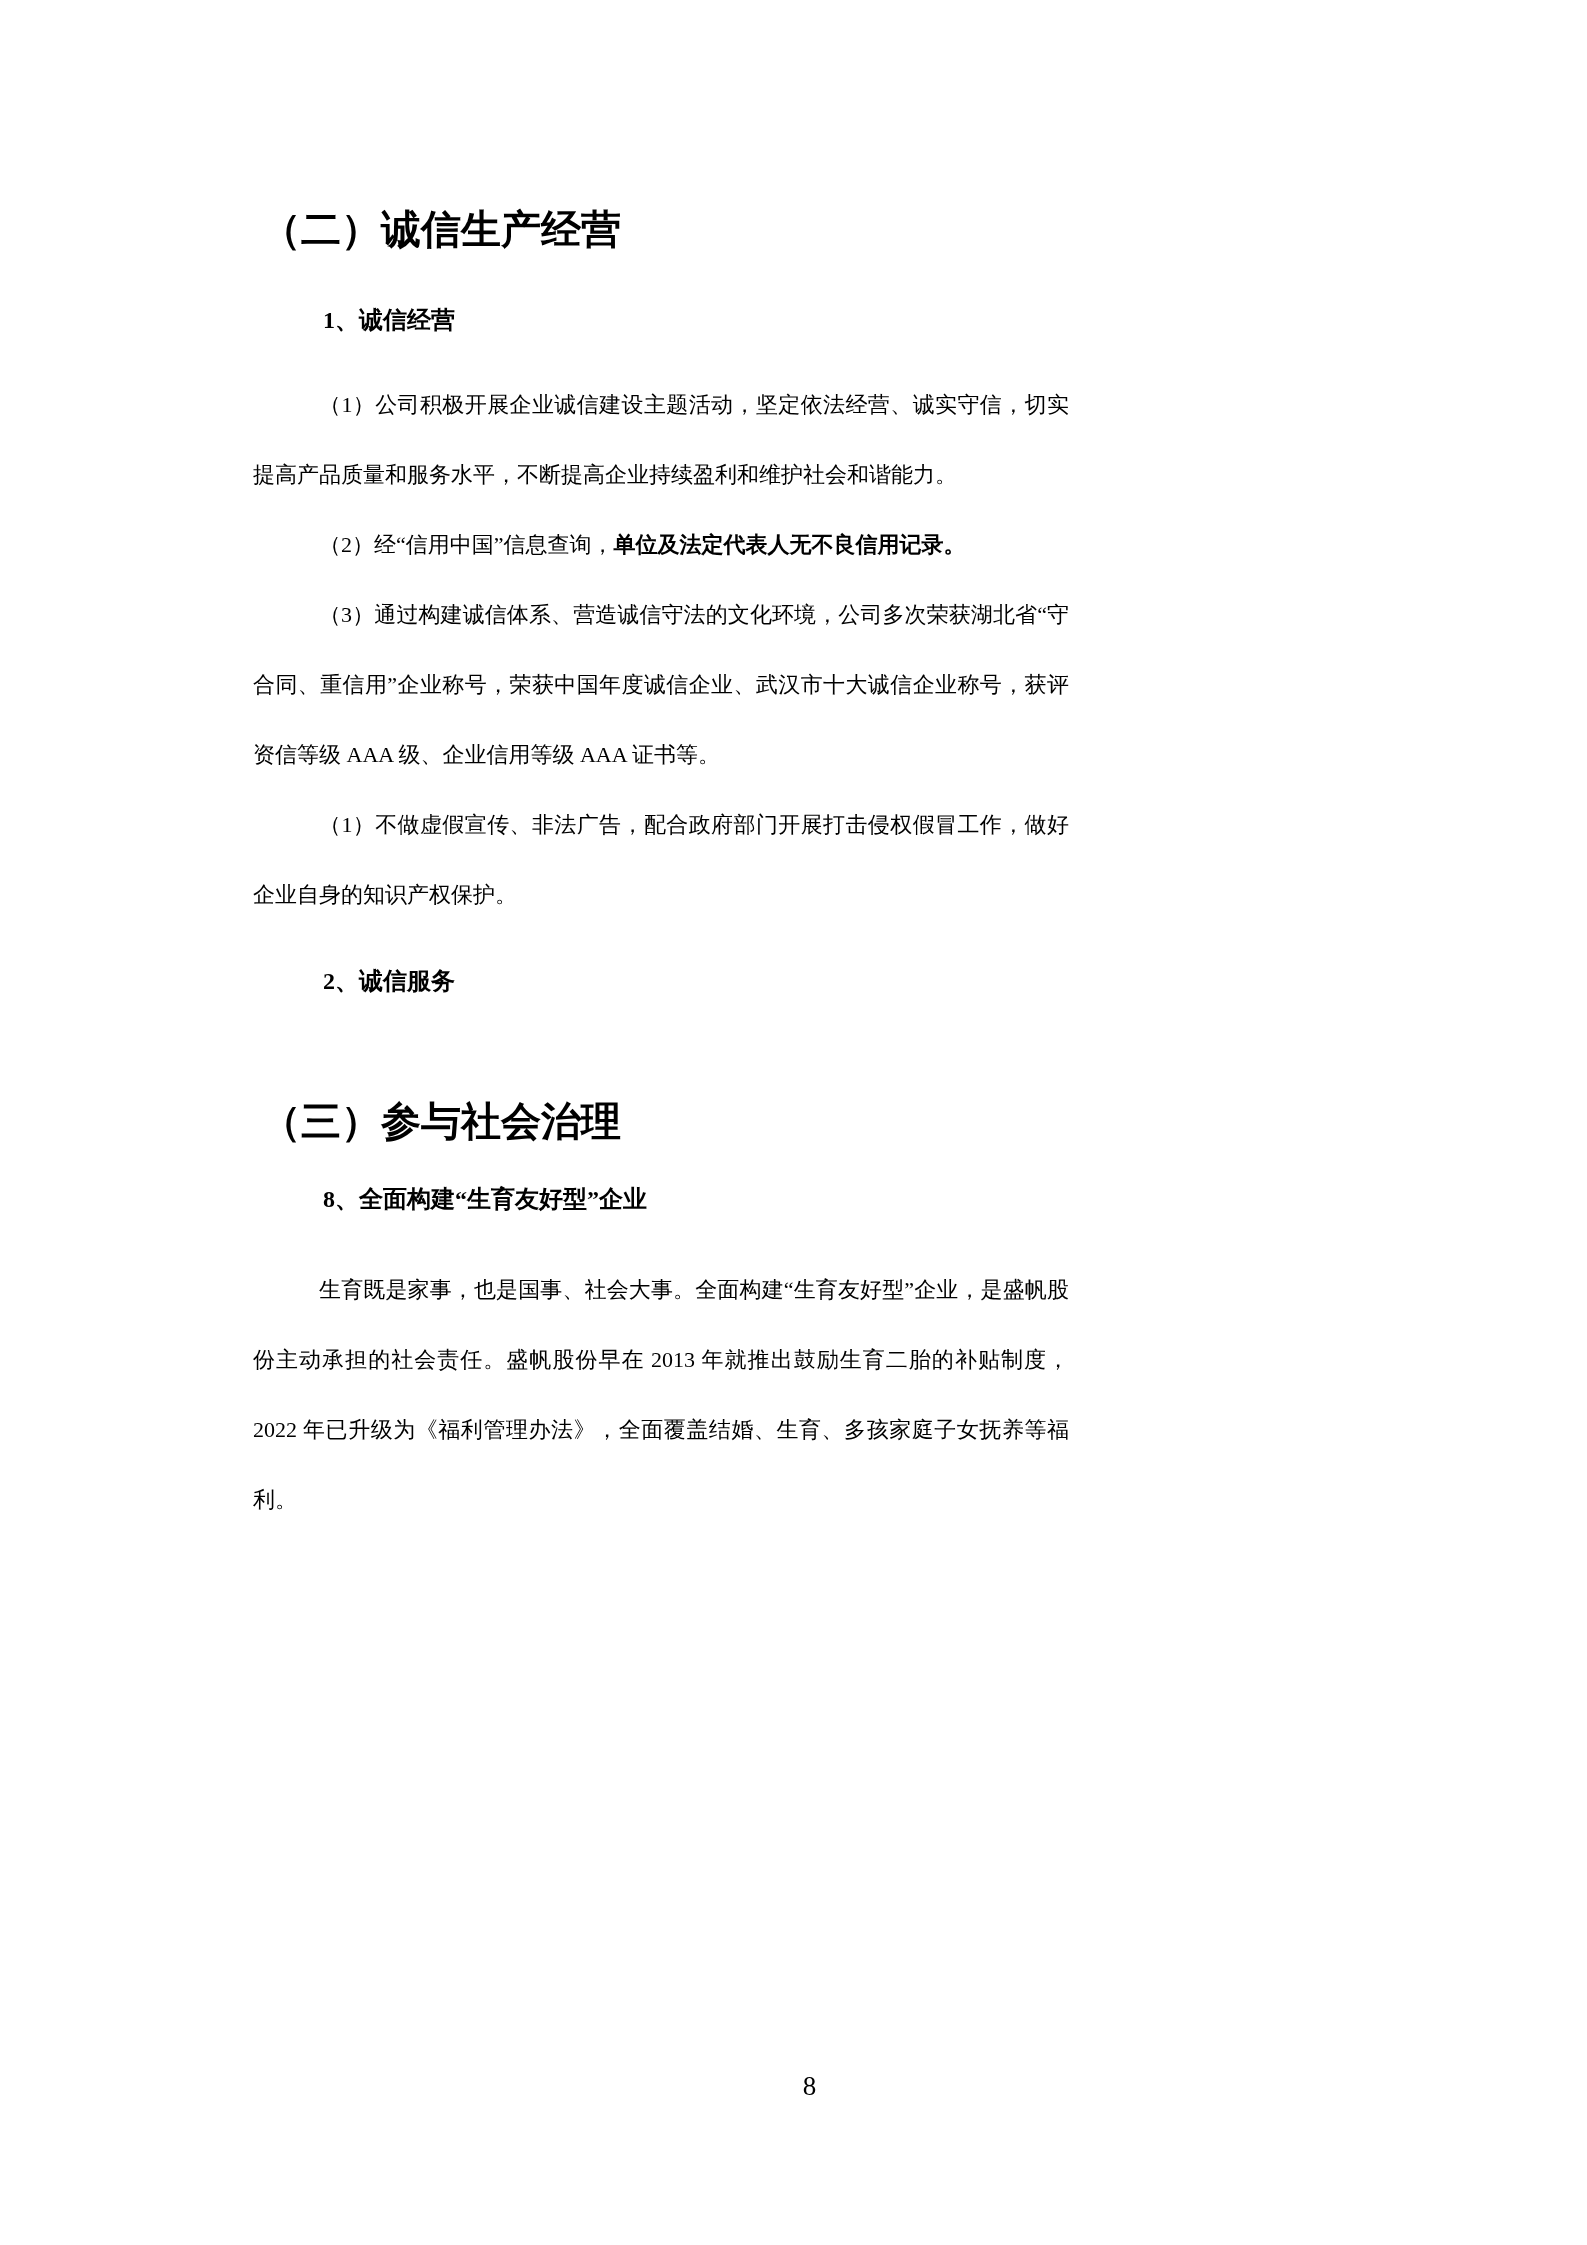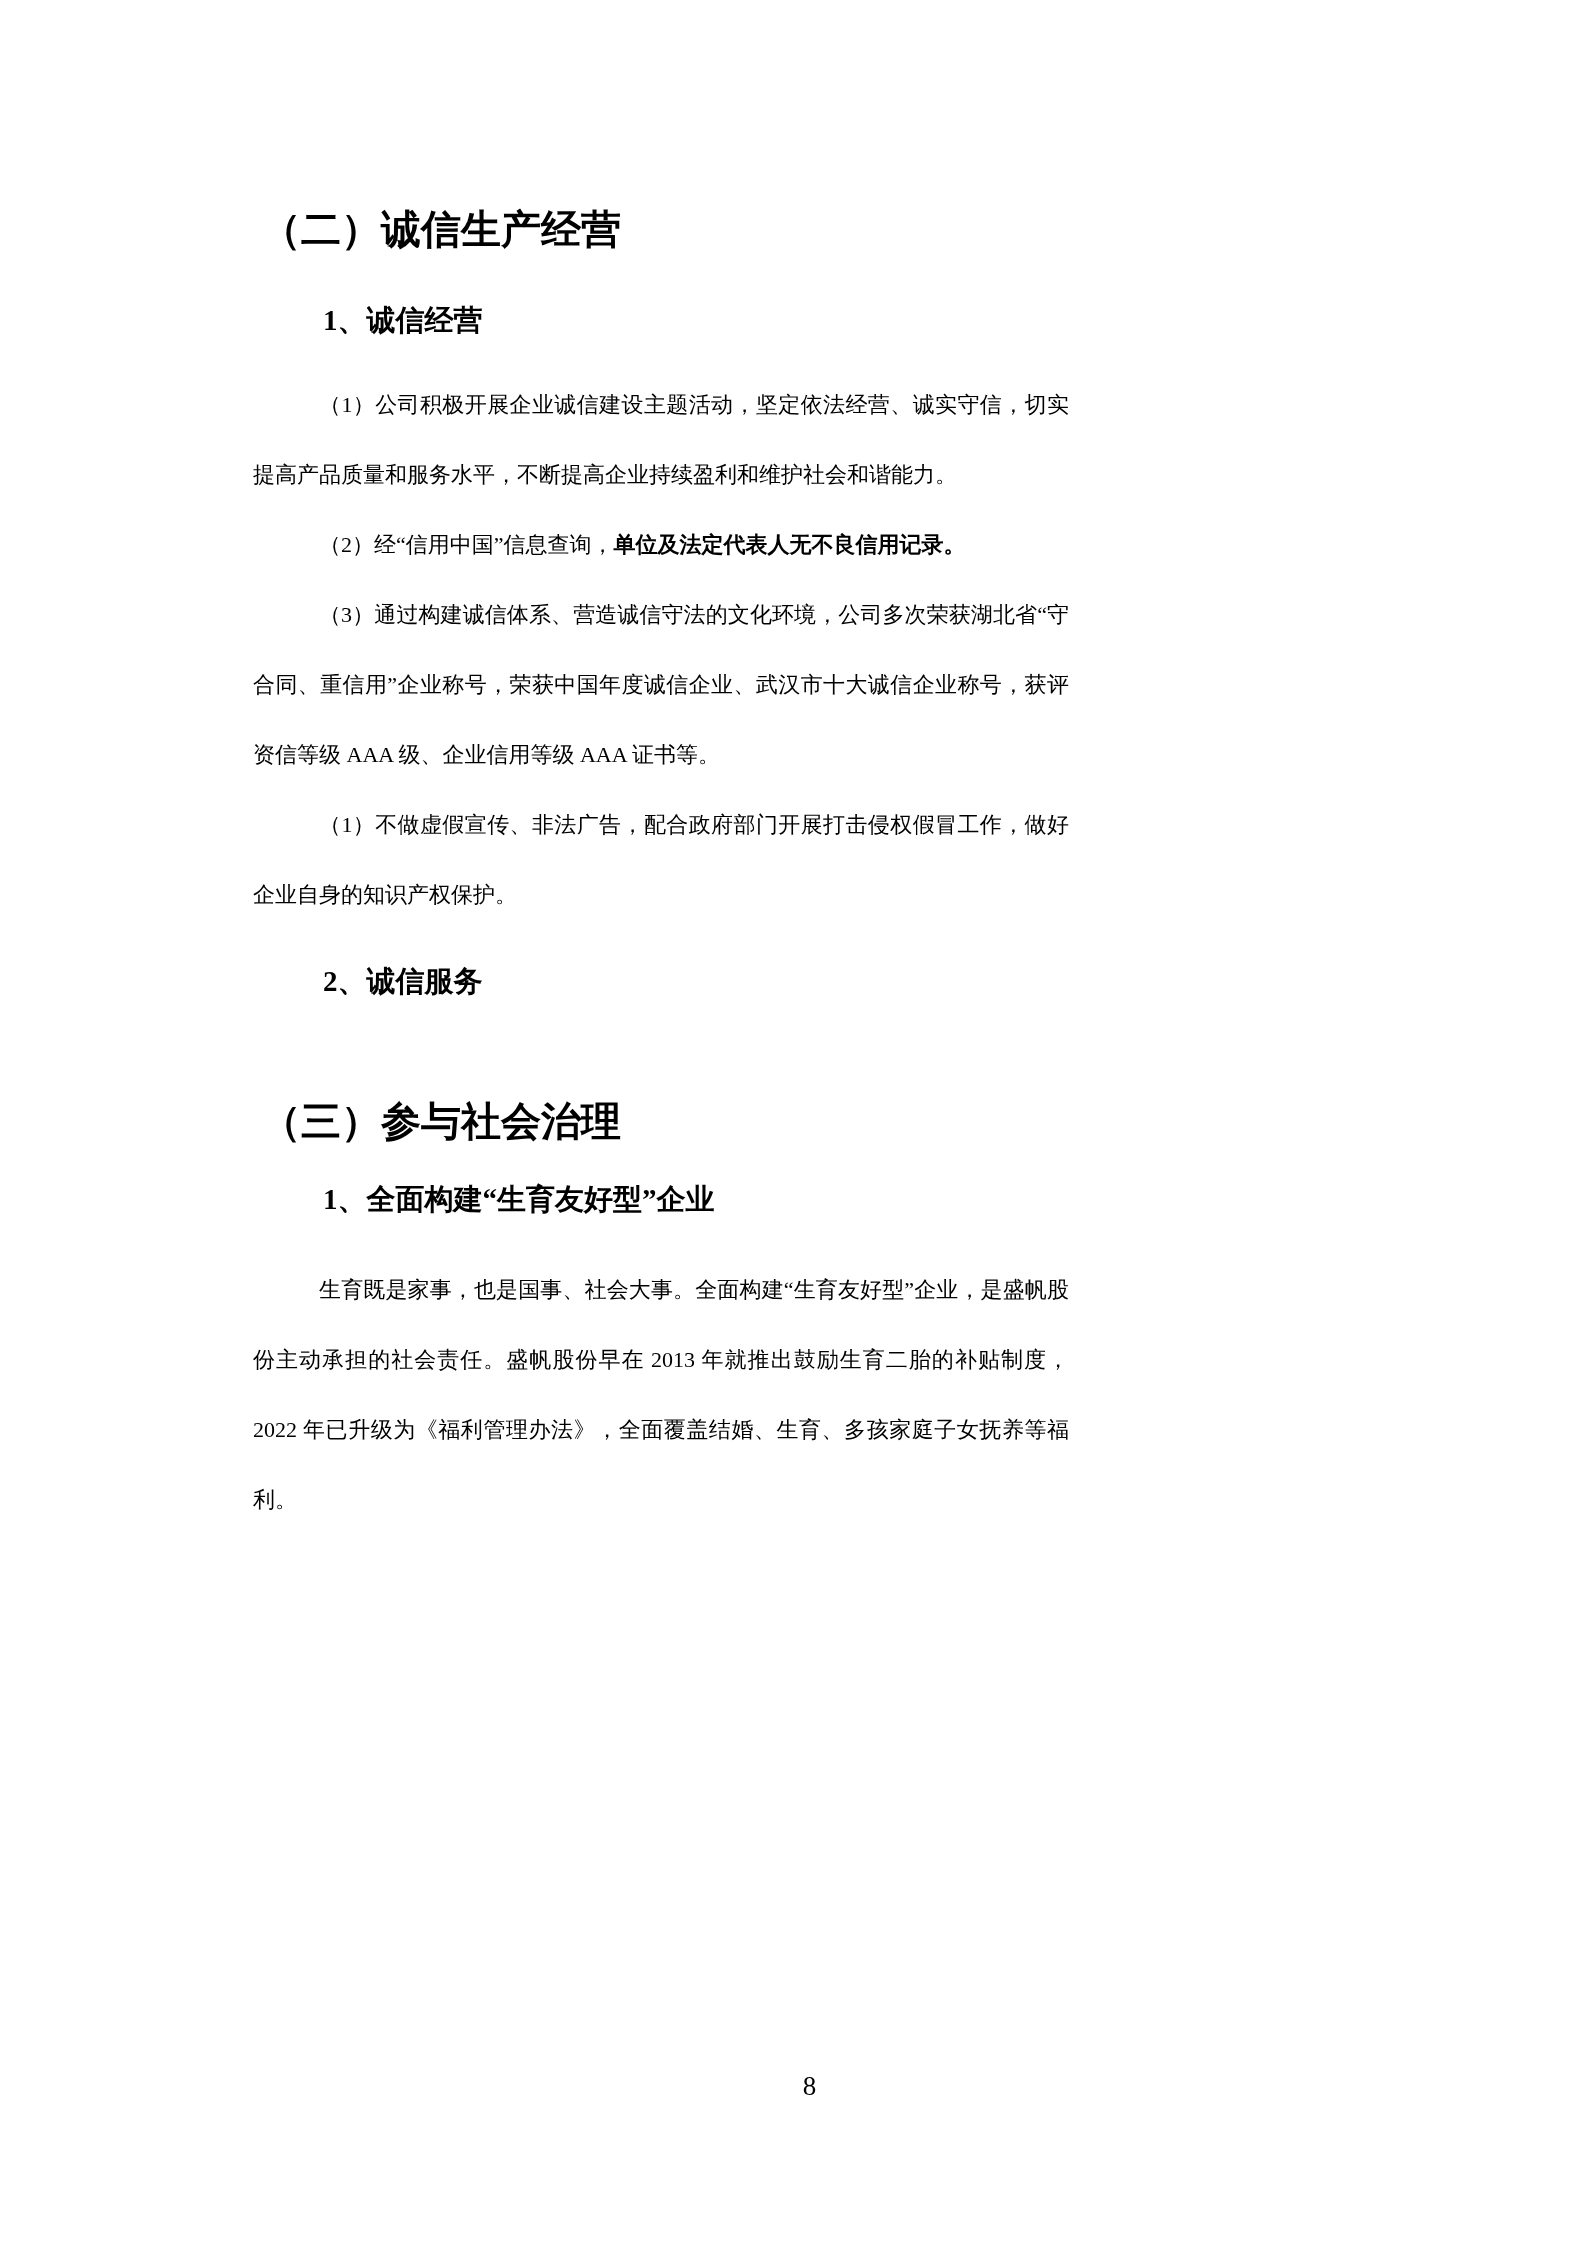--- a/index.html
+++ b/index.html
@@ -28,21 +28,21 @@
   }
   .h1 {
     font-size: 40px;
     font-weight: bold;
     line-height: 70px;
     padding-left: 8px;
     margin: 0;
   }
   .h1.section3 { margin-top: 71px; }
   .h2 {
-    font-size: 29px;
+    font-size: 24px;
     font-weight: bold;
     line-height: 70px;
     padding-left: 70px;
     margin: 0;
   }
   .h2.first { margin-top: 20px; }
   .h2.second { margin-top: 16px; }
   .h2.third { margin-top: 7px; }
   .para {
     font-size: 22px;
@@ -82,20 +82,20 @@
     <p class="para">（3）通过构建诚信体系、营造诚信守法的文化环境，公司多次荣获湖北省“守合同、重信用”企业称号，荣获中国年度诚信企业、武汉市十大诚信企业称号，获评资信等级 AAA 级、企业信用等级 AAA 证书等。</p>
 
     <p class="para">（1）不做虚假宣传、非法广告，配合政府部门开展打击侵权假冒工作，做好企业自身的知识产权保护。</p>
 
     <div class="h2 second">2、诚信服务</div>
 
 
 
     <div class="h1 section3">（三）参与社会治理</div>
 
-    <div class="h2 third">1、全面构建“生育友好型”企业</div>
+    <div class="h2 third">8、全面构建“生育友好型”企业</div>
 
     <p class="para p7">生育既是家事，也是国事、社会大事。全面构建“生育友好型”企业，是盛帆股份主动承担的社会责任。盛帆股份早在 2013 年就推出鼓励生育二胎的补贴制度，2022 年已升级为《福利管理办法》，全面覆盖结婚、生育、多孩家庭子女抚养等福利。</p>
 
   </div>
 
   <div class="page-number">8</div>
 </div>
 
 </body></html>

